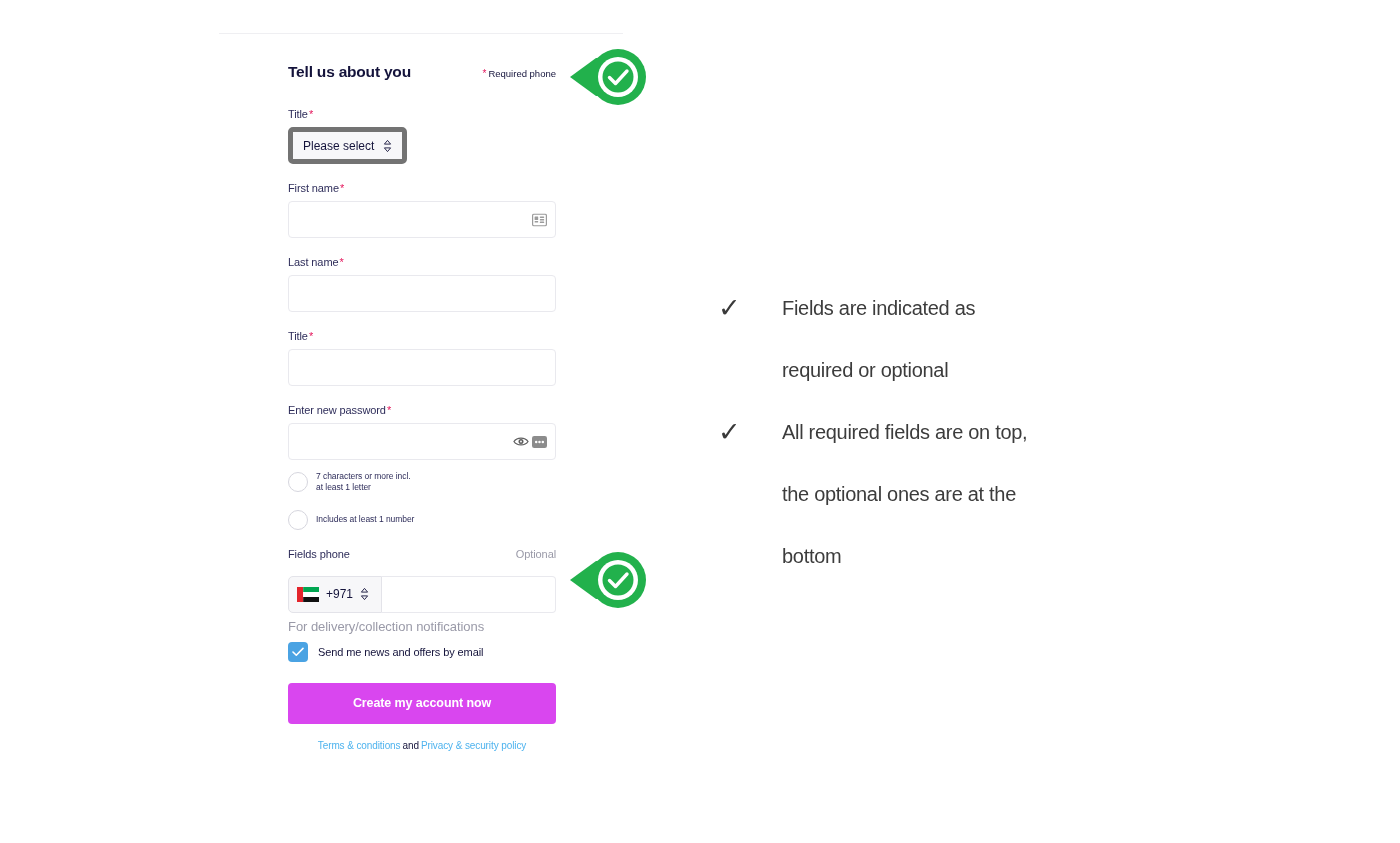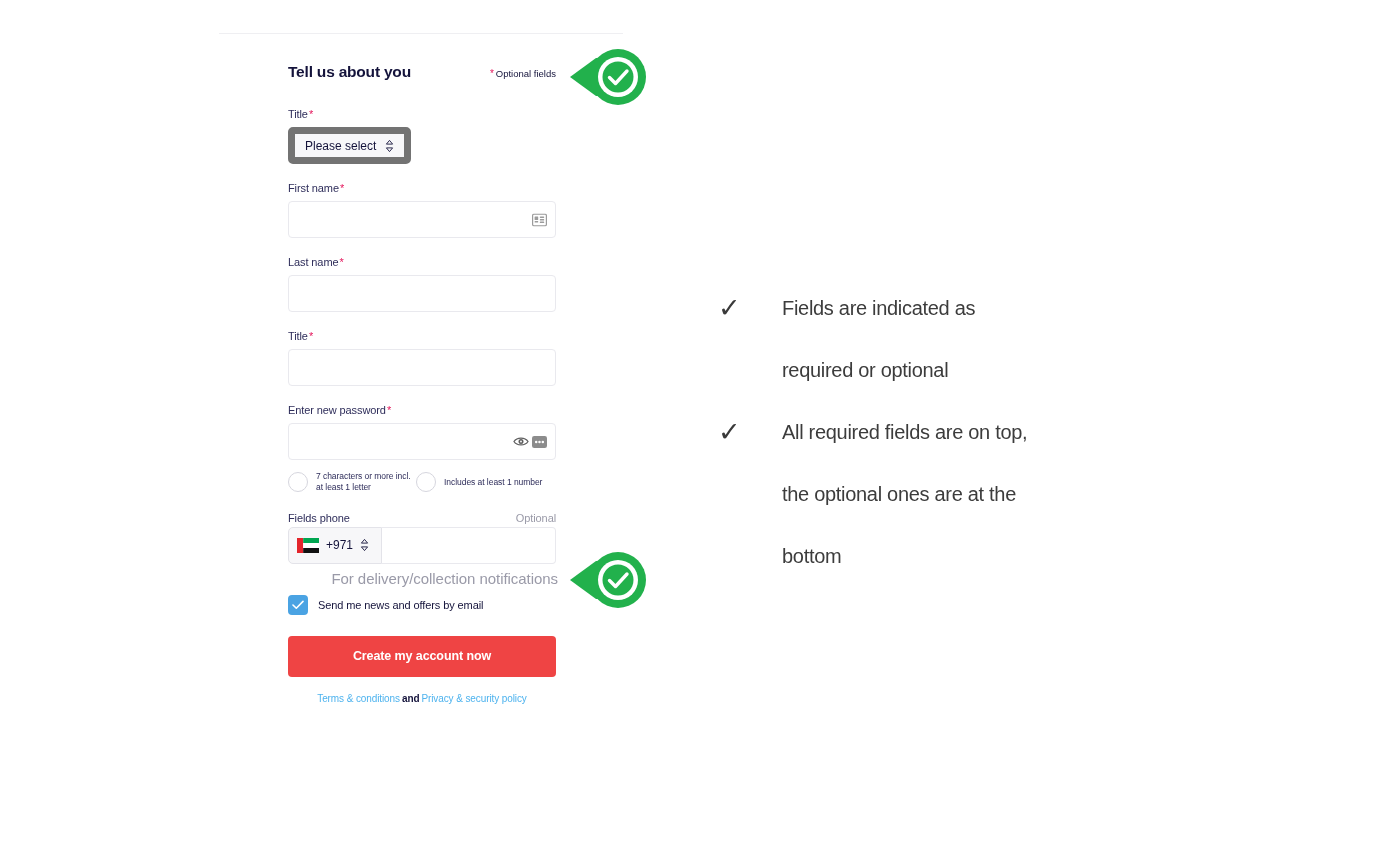--- a/index.html
+++ b/index.html
@@ -126,39 +126,41 @@
 
   
   .select-box {
     box-sizing: border-box;
     height: 37px;
     min-width: 108px;
     display: inline-flex;
     align-items: center;
     gap: 9px;
     padding: 0 10px;
-    border: 7px solid #737373;
+    border: 5px solid #737373;
     border-radius: 5px;
     background: #f7f7f9;
     font-size: 12px;
     color: #14133b;
     cursor: pointer;
     white-space: nowrap;
   }
   .updown {
     display: inline-block;
     width: 9px;
     height: 14px;
     flex: 0 0 auto;
   }
 
   
   .pw-hints {
     display: flex;
+    gap: 16px;
     margin-top: 11px;
+    flex-direction: column;
   }
   .pw-hint {
     display: flex;
     align-items: center;
     gap: 8px;
     width: 128px;
   }
   .pw-circle {
     width: 18px;
     height: 18px;
@@ -208,24 +210,23 @@
   }
   .phone-input input {
     border: 0; outline: 0; background: transparent;
     width: 100%; height: 100%; box-sizing: border-box;
     padding: 0 10px;
     font-family: "Liberation Sans", sans-serif;
     font-size: 12px; color: #14133b;
   }
   .helper-text {
     margin-top: 6px;
-    font-size: 15px;
+    font-size: 13px;
     color: #9a9aa8;
     letter-spacing: -0.05px;
-    text-align: right;
   }
 
   
   .flag {
     width: 22px;
     height: 15px;
     flex: 0 0 auto;
     display: block;
   }
 
@@ -254,21 +255,21 @@
   }
 
   
   .submit-btn {
     box-sizing: border-box;
     margin-top: 21px;
     width: 268px;
     height: 41px;
     border: 0;
     border-radius: 4px;
-    background: #ef4444;
+    background: #d946ef;
     color: #ffffff;
     font-family: "Liberation Sans", sans-serif;
     font-size: 12.5px;
     font-weight: bold;
     letter-spacing: -0.1px;
     cursor: pointer;
   }
 
   .legal {
     margin-top: 16px;
@@ -279,21 +280,21 @@
     font-weight: bold;
     letter-spacing: -0.1px;
   }
   .legal a {
     color: #4eb3ee;
     text-decoration: none;
     font-weight: normal;
   }
   .legal .and {
     color: #14133b;
-    font-weight: bold;
+    font-weight: normal;
     margin: 0 2px;
     text-align: right;
   }
 
   
   .badge {
     position: absolute;
     width: 92px;
     height: 62px;
     pointer-events: none;
@@ -331,21 +332,21 @@
 </head>
 <body>
 
 <div class="top-rule"></div>
 
 <div class="form-col">
 
   <div class="form-head">
     <div class="form-title">Tell us about you</div>
     <div class="required-note">
-      <span class="ast">*</span><span>Optional fields</span>
+      <span class="ast">*</span><span>Required phone</span>
     </div>
   </div>
 
   
   <div class="field" style="margin-top:18px;">
     <label class="field-label">
       <span>Title</span><span class="ast">*</span>
     </label>
     <div class="select-box">
       <span>Please select</span>
@@ -435,21 +436,21 @@
       </div>
     </div>
   </div>
 
   
   <div class="field" style="margin-top:18px;">
     <div class="label-row">
       <span class="field-label" style="margin-bottom:0">Fields phone</span>
       <span class="optional-tag">Optional</span>
     </div>
-    <div class="phone-row" style="margin-top:3px;">
+    <div class="phone-row" style="margin-top:16px;">
       <div class="cc-select">
         <span class="flag">
           <svg width="22" height="15" viewBox="0 0 22 15" style="display:block">
             <rect x="0" y="0" width="6.2" height="15" fill="#e3242b"></rect>
             <rect x="6.2" y="0" width="15.8" height="5" fill="#00a651"></rect>
             <rect x="6.2" y="5" width="15.8" height="5" fill="#ffffff"></rect>
             <rect x="6.2" y="10" width="15.8" height="5" fill="#111111"></rect>
           </svg>
         </span>
         <span class="cc-code">+971</span>

